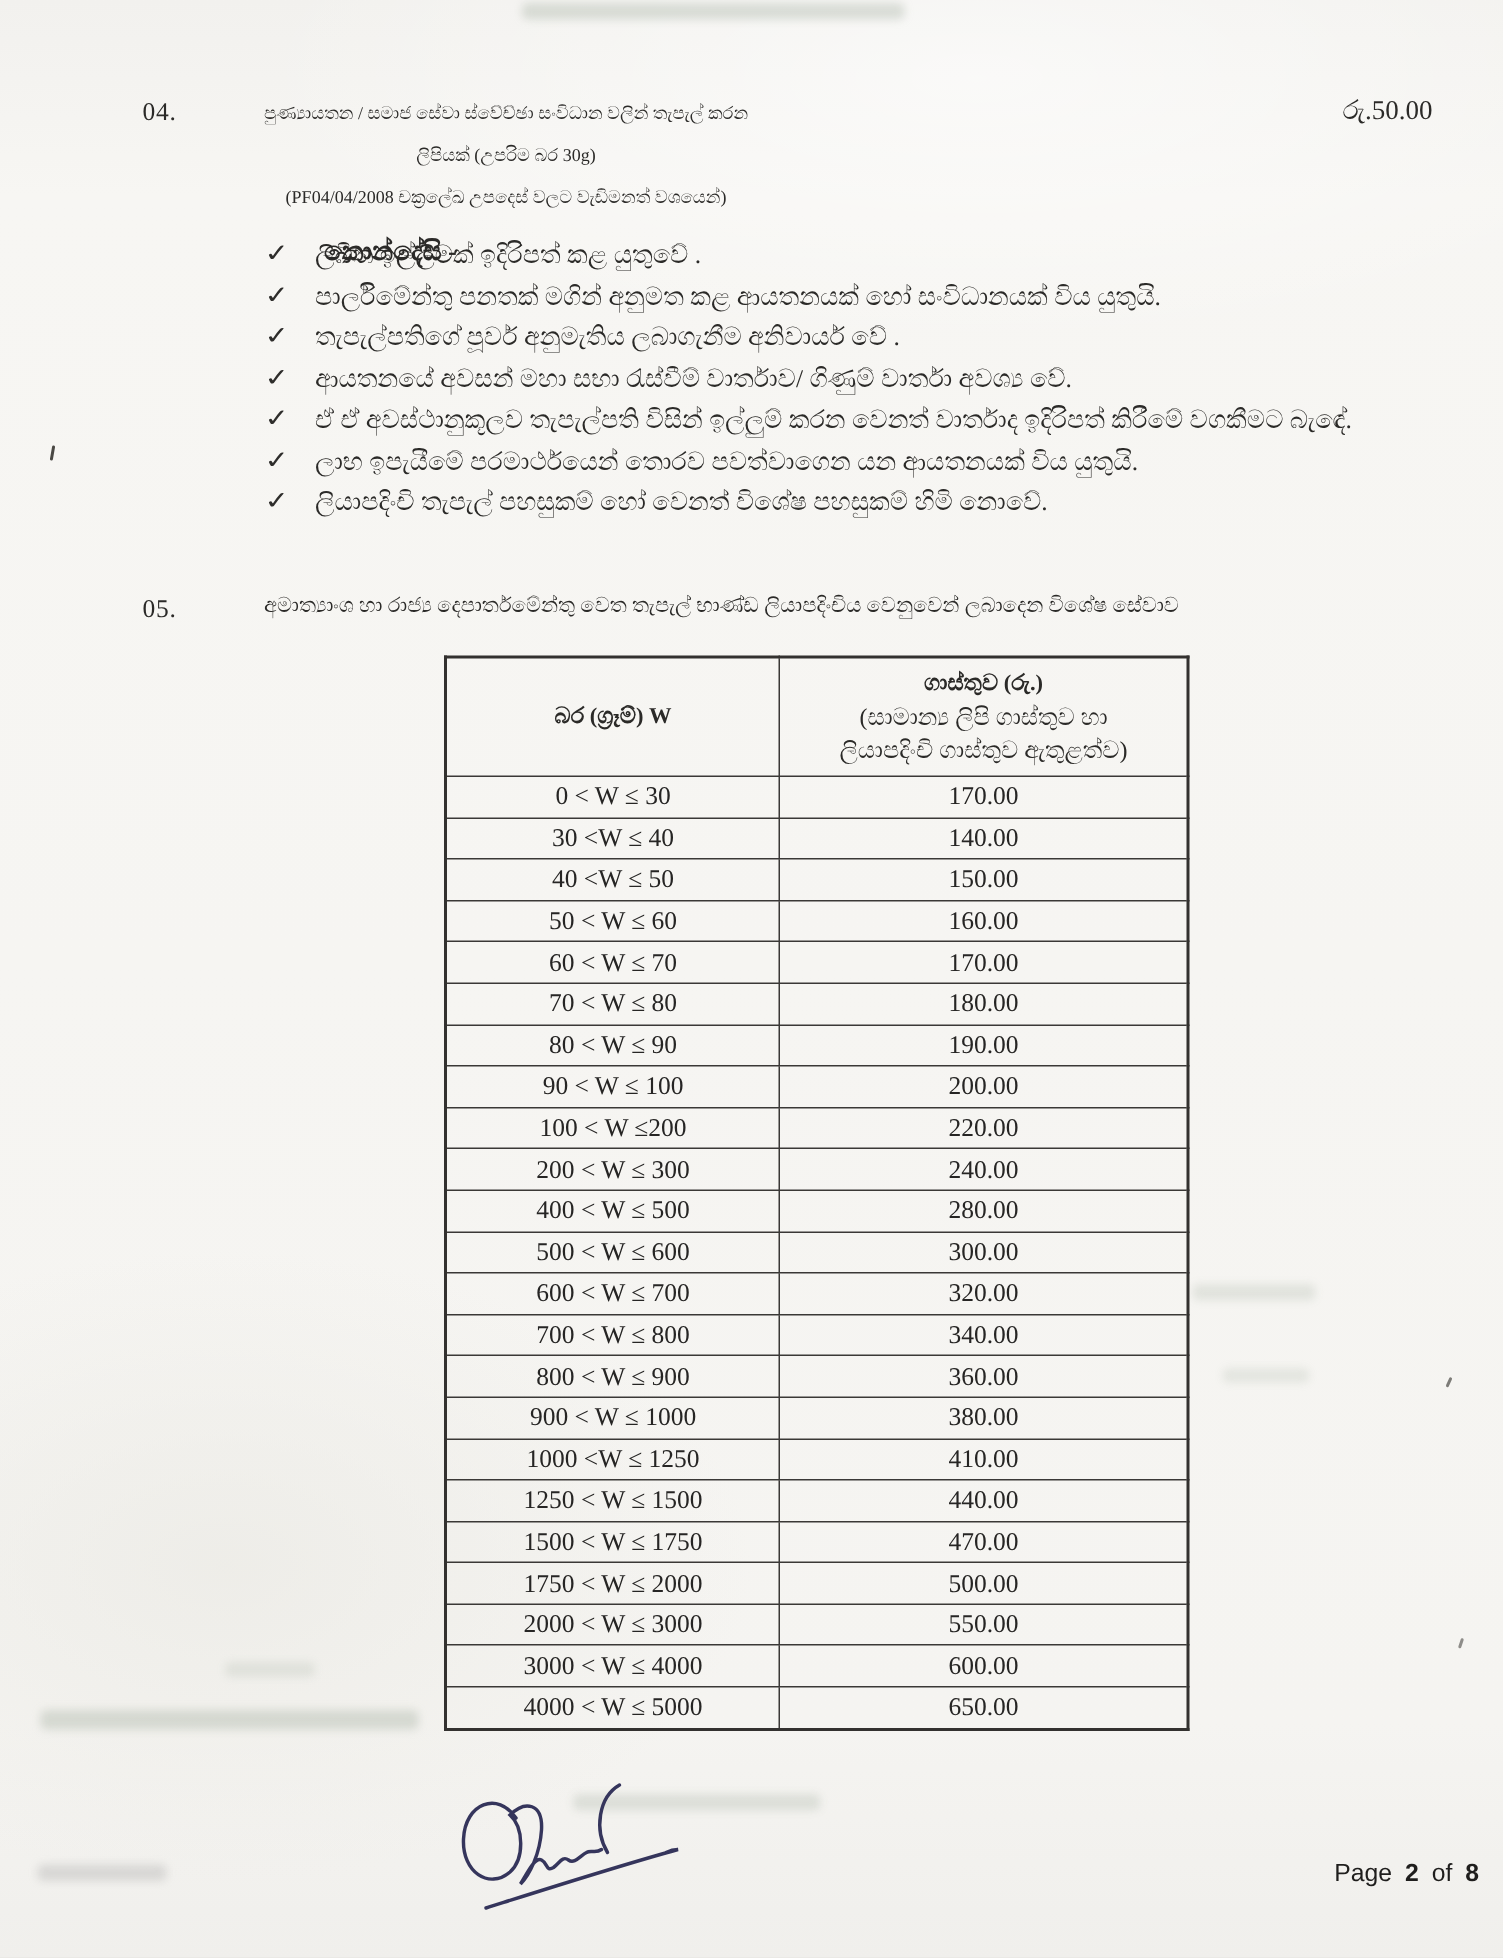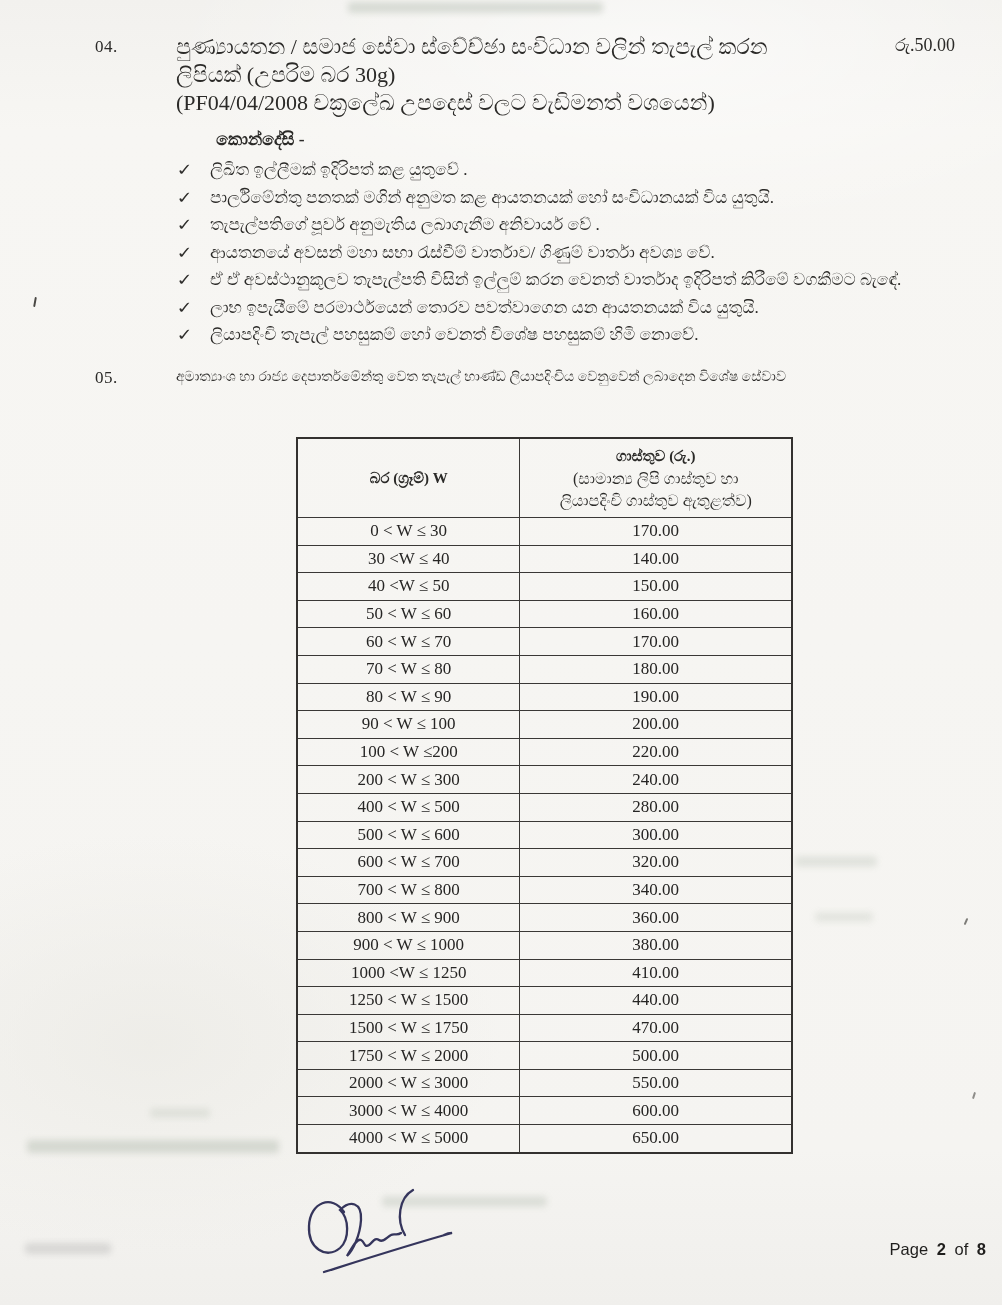--- a/index.html
+++ b/index.html
@@ -8,22 +8,22 @@
     width:1002px; height:1305px;
     margin:0 auto;
     background:
       radial-gradient(ellipse 700px 260px at 65% 4%, rgba(255,255,255,.55), rgba(255,255,255,0) 70%),
       radial-gradient(ellipse 500px 300px at 15% 80%, rgba(236,235,230,.8), rgba(236,235,230,0) 70%),
       linear-gradient(180deg, #f2f1ee 0%, #f7f6f3 10%, #f5f4f1 88%, #f0efec 100%);
     overflow:hidden;
     font-family:"Liberation Serif","DejaVu Serif",serif;
     color:#2b2a28;
   }
-  .abs { position:absolute; }
-  .sinhala-line { font-size:22px; line-height:28px; white-space:nowrap; }
+  .abs { position:absolute;margin-top:28px; }
+  .sinhala-line { font-size:12px; line-height:28px; white-space:nowrap;text-align:center; }
   .num-label { font-size:17px; letter-spacing:.5px; }
   .fee-label { font-size:18px; }
   .cond-title { font-size:17.5px; font-weight:bold; }
   .cond-list { list-style:none; margin:0; padding:0; width:740px; }
   .cond-list li {
     position:relative;
     padding-left:32px;
     font-size:17px;
     line-height:27.5px;
     margin:0;

